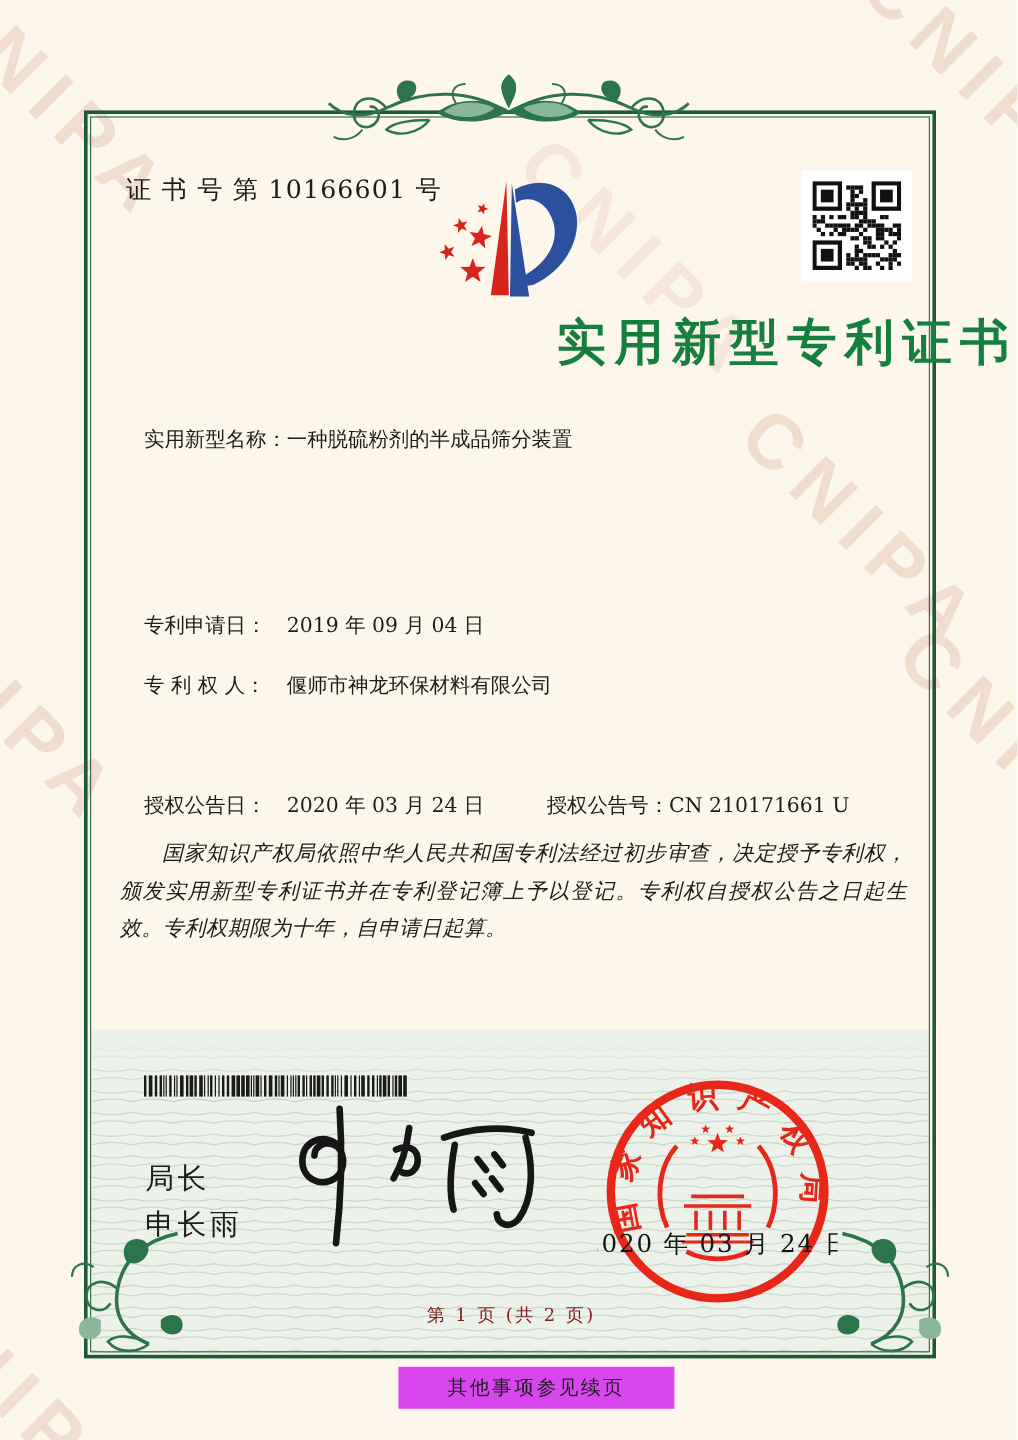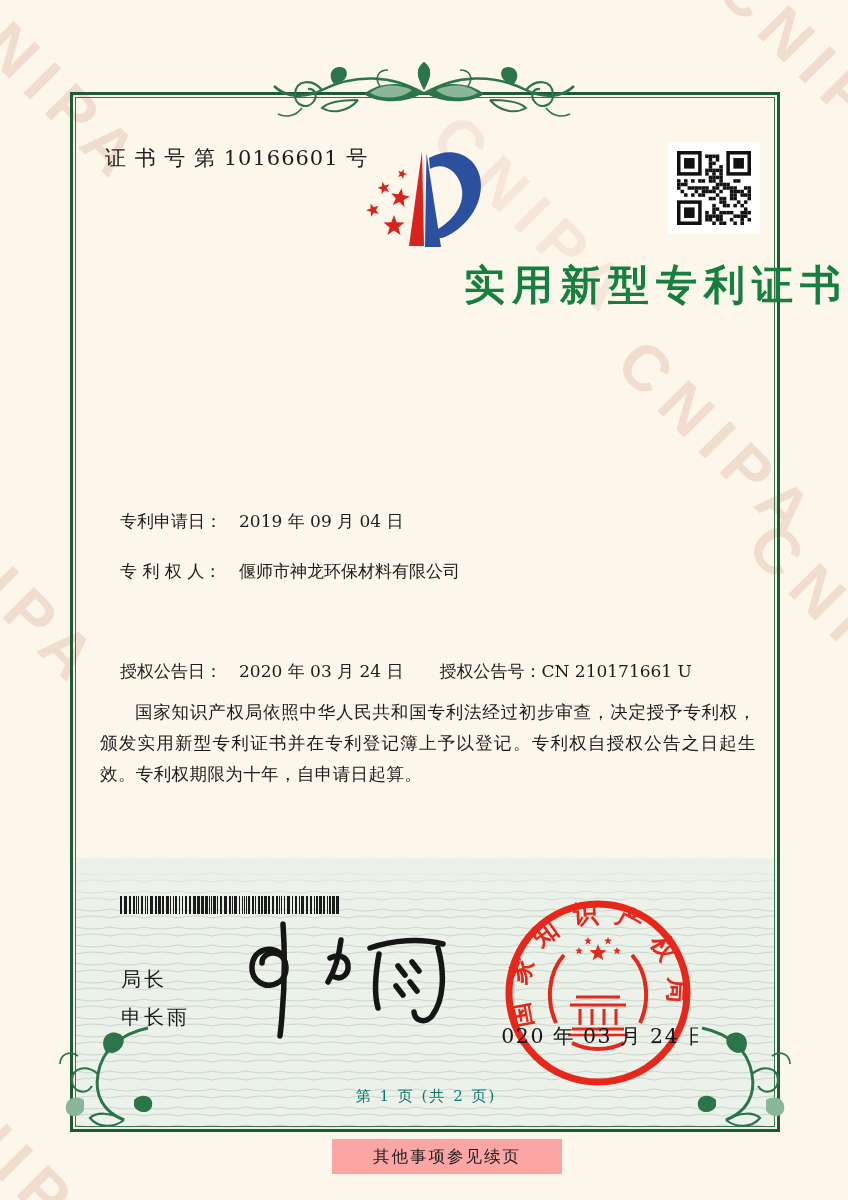--- a/index.html
+++ b/index.html
@@ -43,31 +43,31 @@
   .abs{position:absolute;z-index:5;}
   .cert-number{left:105px;top:144px;font-size:21px;letter-spacing:1px;}
   .qr-box{left:668px;top:142px;width:92px;height:92px;background:#fff;}
   .qr-box svg{position:absolute;left:9px;top:9px;}
   .title{
     left:0;width:848px;top:258px;text-align:right;
     font-size:41px;font-weight:700;letter-spacing:7px;color:#15803d;
   }
   .frow{left:120px;font-size:17px;white-space:nowrap;}
   .frow .lbl{display:inline-block;width:119px;}
-  .frow .lbl2{display:inline-block;margin-left:36px;}
-  .paras{left:100px;top:697px;width:656px;}
+  .frow .lbl2{display:inline-block;margin-left:52px;}
+  .paras{left:100px;top:697px;width:656px;font-style:italic;}
   .paras p{
     margin:0;font-size:17.5px;line-height:31px;text-align:justify;
     text-indent:2em;letter-spacing:0.4px;
   }
-  .officer{left:121px;font-size:20px;letter-spacing:3px;font-family:Liberation Mono, monospace;}
-  .page-footer{left:274px;top:1087px;width:304px;text-align:center;font-size:15px;color:#0f766e;letter-spacing:2px;}
+  .officer{left:121px;font-size:24px;letter-spacing:3px;font-family:Liberation Mono, monospace;}
+  .page-footer{left:274px;top:1087px;width:304px;text-align:center;font-size:15px;color:#7f1d1d;letter-spacing:2px;}
   .cont-box{
     left:332px;top:1139px;width:230px;height:35px;line-height:35px;
-    background:#fca5a5;text-align:center;font-size:16.5px;letter-spacing:2px;z-index:6;
+    background:#d946ef;text-align:center;font-size:16.5px;letter-spacing:2px;z-index:6;
   }
   .sig-svg{left:235px;top:918px;}
   .seal-svg{left:498px;top:893px;}
   .seal-stroke{stroke:var(--seal-red);fill:none;}
   .seal-fill{fill:var(--seal-red);}
   .orn-stroke{stroke:var(--orn-green);fill:none;}
   .orn-fill{fill:var(--orn-green);}
   .orn-lightfill{fill:var(--orn-light);}
 </style>
 </head>
@@ -301,20 +301,23 @@
         <rect x="52.857142857142854" y="3.5238095238095237" width="17.61904761904762" height="17.61904761904762" fill="#fff"></rect>
         <rect x="56.38095238095238" y="7.0476190476190474" width="10.571428571428571" height="10.571428571428571" fill="#111"></rect>
         <rect x="0" y="49.33333333333333" width="24.666666666666664" height="24.666666666666664" fill="#111"></rect>
         <rect x="3.5238095238095237" y="52.857142857142854" width="17.61904761904762" height="17.61904761904762" fill="#fff"></rect>
         <rect x="7.0476190476190474" y="56.38095238095238" width="10.571428571428571" height="10.571428571428571" fill="#111"></rect>
       </svg>
   </div>
 
   <div class="abs title">实用新型专利证书</div>
 
+  <div class="abs frow" style="top:355px">
+    <span class="lbl">实用新型名称：</span><span>一种脱硫粉剂的半成品筛分装置</span>
+  </div>
   <div class="abs frow" style="top:510px">
     <span class="lbl">专利申请日：</span><span>2019 年 09 月 04 日</span>
   </div>
   <div class="abs frow" style="top:560px">
     <span class="lbl">专 利 权 人：</span><span>偃师市神龙环保材料有限公司</span>
   </div>
   <div class="abs frow" style="top:660px">
     <span class="lbl">授权公告日：</span><span>2020 年 03 月 24 日</span><span class="lbl2">授权公告号：</span><span>CN 210171661 U</span>
   </div>
 

